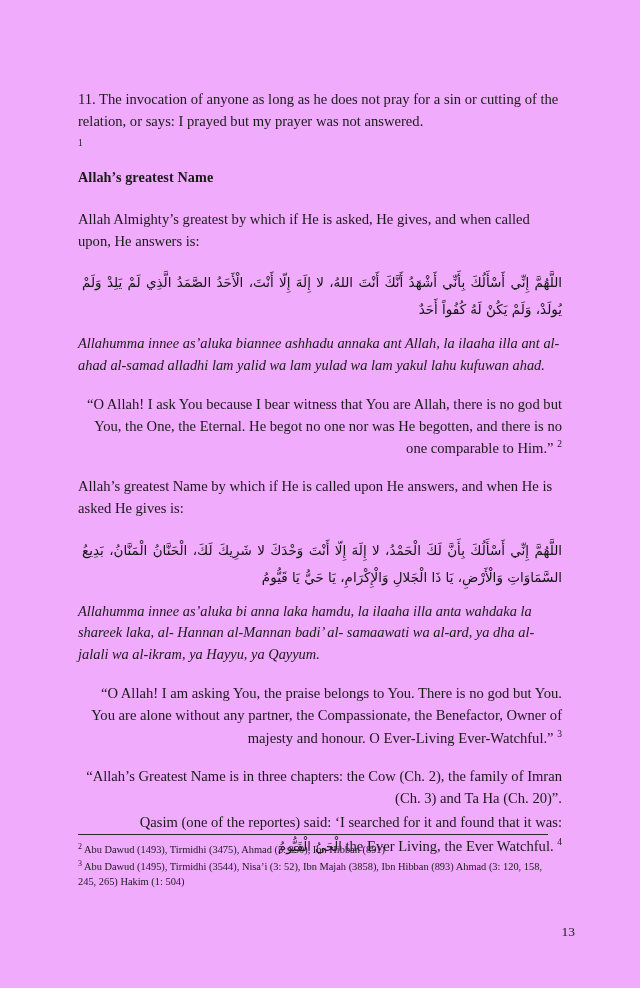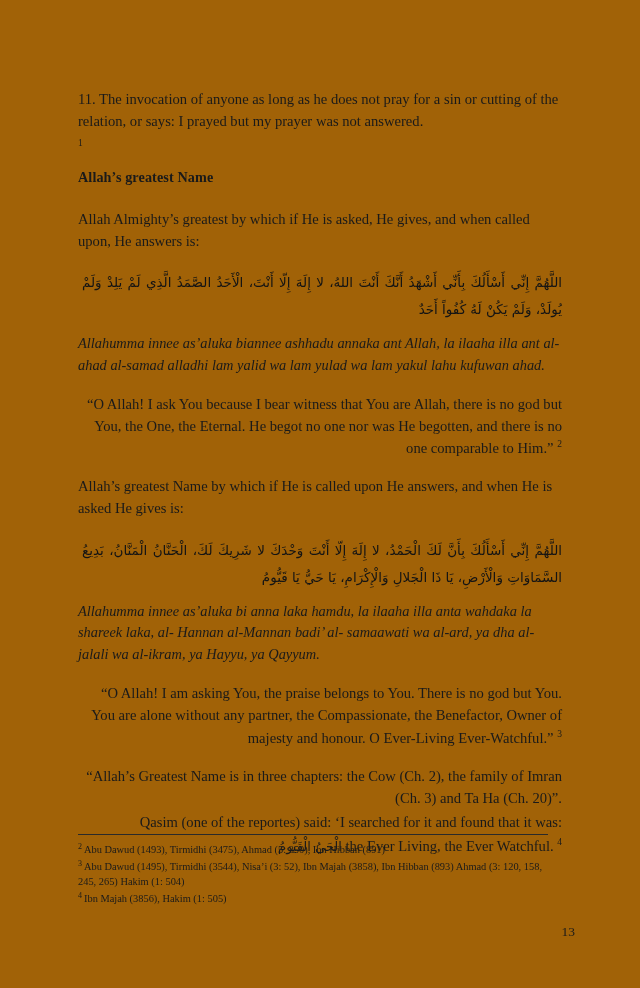--- a/index.html
+++ b/index.html
@@ -13,21 +13,21 @@
     font-family: "Liberation Serif", serif;
     color: #1a1a1a;
     overflow: hidden;
   }
   .page {
     position: relative;
     width: 640px;
     height: 988px;
     box-sizing: border-box;
     padding: 88px 78px 30px 78px;
-    background: #a16207;
+    background: #f0abfc;
   }
   .content {
     width: 484px;
   }
   p {
     margin: 0;
     padding: 0;
   }
   .para {
     font-size: 14.6px;
@@ -128,17 +128,16 @@
 
     <p class="quote tight">“Allah’s Greatest Name is in three chapters: the Cow (Ch. 2), the family of Imran (Ch. 3) and Ta Ha (Ch. 20)”.</p>
     <p class="quote tight">Qasim (one of the reportes) said: ‘I searched for it and found that it was:</p>
     <p class="quote"><span class="inline-ar">الْحَيُ الْقَيُّومُ</span> <span>the Ever Living, the Ever Watchful.</span> <span class="sup-inline">4</span></p>
 
   </div>
 
   <div class="footnotes">
     <p class="footnote"><span class="fn-num">2</span><span>Abu Dawud (1493), Tirmidhi (3475), Ahmad (5: 350), Ibn Hibban (891)</span></p>
     <p class="footnote"><span class="fn-num">3</span><span>Abu Dawud (1495), Tirmidhi (3544), Nisa’i (3: 52), Ibn Majah (3858), Ibn Hibban (893) Ahmad (3: 120, 158, 245, 265) Hakim (1: 504)</span></p>
-    <p class="footnote"><span class="fn-num">4</span><span>Ibn Majah (3856), Hakim (1: 505)</span></p>
   </div>
 
   <div class="page-number">13</div>
 </div>
 
 </body></html>

